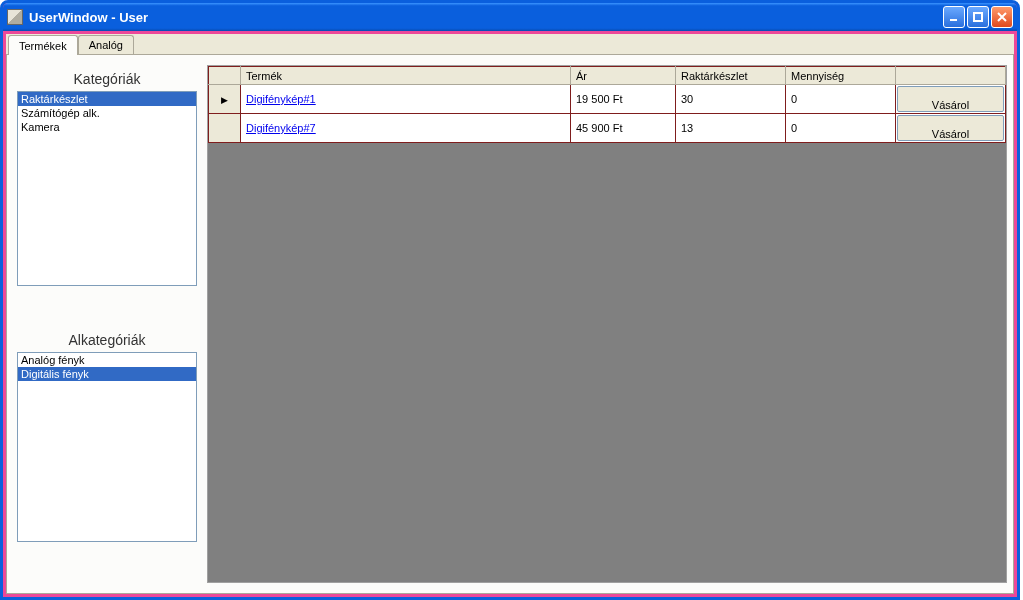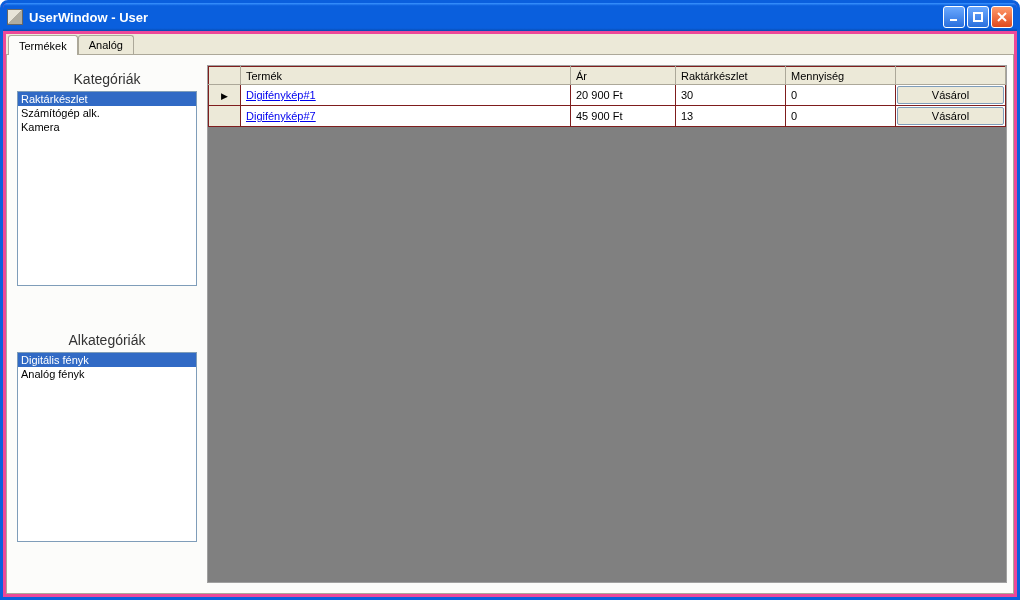--- a/index.html
+++ b/index.html
@@ -171,21 +171,21 @@
   }
   .cell-button {
     width: 100%;
     height: 18px;
     font-size: 11px;
     font-family: inherit;
     background: #ece9d8;
     border: 1px solid #7f9db9;
     border-radius: 2px;
     cursor: pointer;
-    padding: 0;
+    padding: 12px;
   }
   .row-indicator {
     font-size: 9px;
     color: #000;
   }
   .col-rowhead { width: 32px; }
   .col-prod { width: 330px; }
   .col-price { width: 105px; }
   .col-stock { width: 110px; }
   .col-qty { width: 110px; }
@@ -232,22 +232,22 @@
         <div class="listbox listbox-cat">
           <div class="item selected">Raktárkészlet</div>
           <div class="item">Számítógép alk.</div>
           <div class="item">Kamera</div>
         </div>
 
         <div class="side-gap"></div>
 
         <div class="side-heading">Alkategóriák</div>
         <div class="listbox listbox-sub">
+          <div class="item">Analóg fényk</div>
           <div class="item selected">Digitális fényk</div>
-          <div class="item">Analóg fényk</div>
         </div>
       </div>
 
       <div class="grid-area">
         <table class="grid-table">
           <colgroup>
             <col class="col-rowhead">
             <col class="col-prod">
             <col class="col-price">
             <col class="col-stock">
@@ -261,21 +261,21 @@
               <th>Ár</th>
               <th>Raktárkészlet</th>
               <th>Mennyiség</th>
               <th></th>
             </tr>
           </thead>
           <tbody>
             <tr>
               <td class="rowhead"><span class="row-indicator">▶</span></td>
               <td class="link"><a>Digifénykép#1</a></td>
-              <td>20 900 Ft</td>
+              <td>19 500 Ft</td>
               <td>30</td>
               <td>0</td>
               <td class="btncell"><button class="cell-button">Vásárol</button></td>
             </tr>
             <tr>
               <td class="rowhead"></td>
               <td class="link"><a>Digifénykép#7</a></td>
               <td>45 900 Ft</td>
               <td>13</td>
               <td>0</td>

